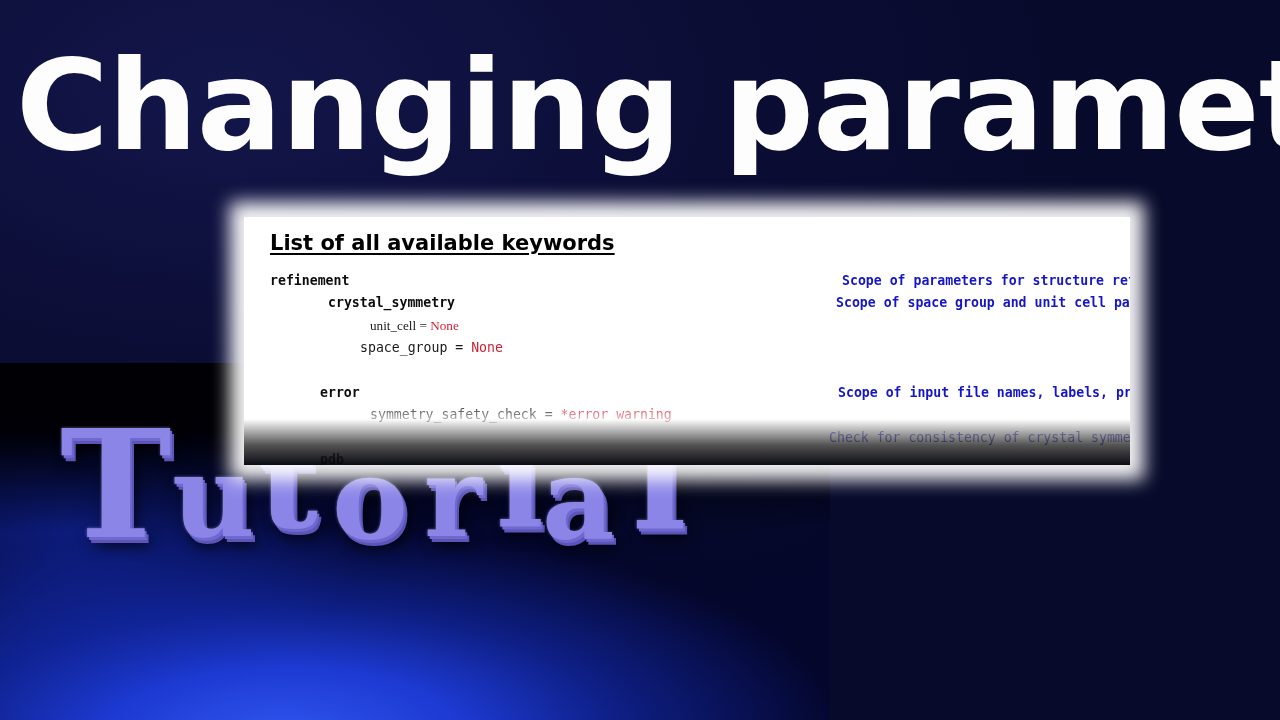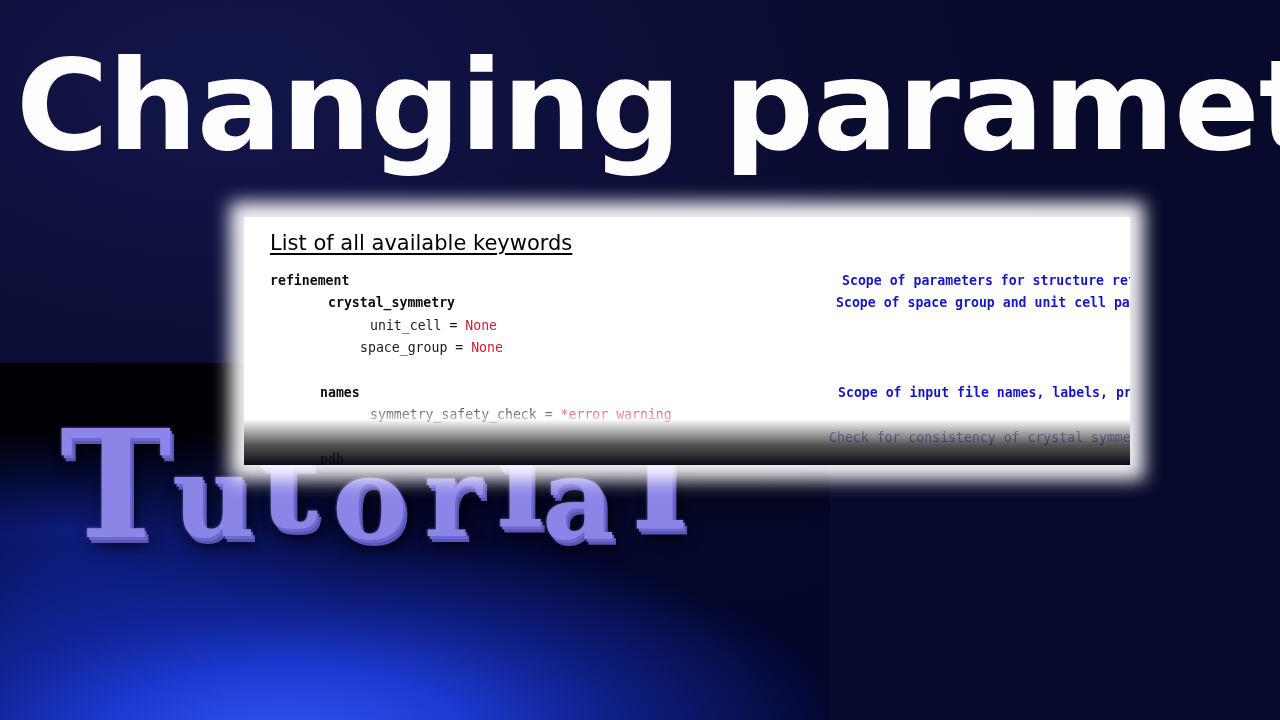--- a/index.html
+++ b/index.html
@@ -129,21 +129,21 @@
     height: 62px;
     background: linear-gradient(to bottom, rgba(255,255,255,0) 0%, rgba(255,255,255,0.65) 26%, rgba(40,40,40,0.80) 68%, rgba(4,4,14,0.97) 100%);
     pointer-events: none;
   }
 
   .panel-heading {
     position: absolute;
     left: 26px;
     top: 14px;
     font-family: "DejaVu Sans", sans-serif;
-    font-weight: normal;
+    font-weight: bold;
     font-size: 21px;
     color: #000000;
     text-decoration: underline;
     text-underline-offset: 3px;
     white-space: nowrap;
   }
 
   .code {
     position: absolute;
     left: 0;
@@ -219,28 +219,28 @@
       <div class="code" id="code-block">
           <div class="crow">
             <span class="ckey" style="left: 26px;">refinement</span>
             <span class="cdesc" style="left: 598px;">Scope of parameters for structure refinement with phenix.refine</span>
           </div>
           <div class="crow">
             <span class="ckey" style="left: 84px;">crystal_symmetry</span>
             <span class="cdesc" style="left: 592px;">Scope of space group and unit cell parameters</span>
           </div>
           <div class="crow">
-            <span class="cplain" style="left: 126px; font-weight: normal;">unit_cell = <span class="cval">None</span></span>
+            <span class="cplain" style="left: 126px; font-weight: normal; font-family: Liberation Serif, serif;">unit_cell = <span class="cval">None</span></span>
           </div>
           <div class="crow">
             <span class="cplain" style="left: 116px; font-weight: normal;">space_group = <span class="cval">None</span></span>
           </div>
           <div class="crow"></div>
           <div class="crow">
-            <span class="ckey" style="left: 76px;">names</span>
+            <span class="ckey" style="left: 76px;">error</span>
             <span class="cdesc" style="left: 594px;">Scope of input file names, labels, processing directions</span>
           </div>
           <div class="crow">
             <span class="cplain" style="left: 126px; font-weight: normal;">symmetry_safety_check = <span class="cval">*error warning</span></span>
           </div>
           <div class="crow">
             <span class="cdesc-thin" style="left: 585px;">Check for consistency of crystal symmetry from model and data files</span>
           </div>
           <div class="crow">
             <span class="ckey" style="left: 76px;">pdb</span>

